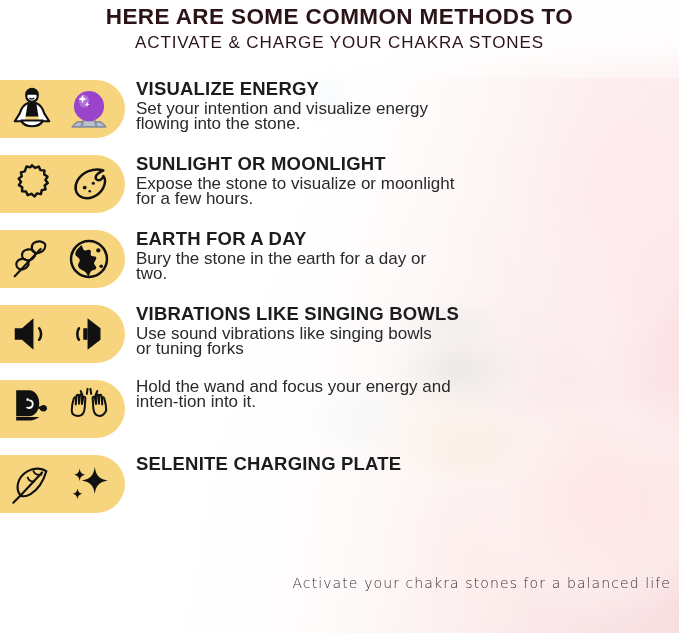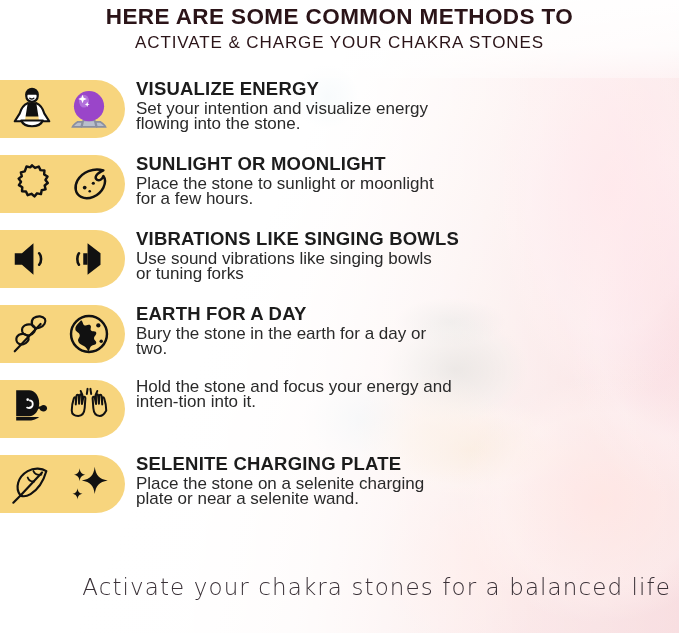--- a/index.html
+++ b/index.html
@@ -88,21 +88,21 @@
     line-height:15px;margin:1px 0 0 0;max-width:322px;
   }
   .row-wide .m-desc{max-width:300px;}
 
   
   .footer{
     position:absolute;left:0;right:8px;top:574px;
     text-align:right;
   }
   .footer-text{
-    font-size:23px;font-weight:300;color:#3a3137;
+    font-size:14px;font-weight:300;color:#3a3137;
     letter-spacing:1.1px;font-family:"DejaVu Sans", sans-serif;
     white-space:nowrap;
     text-align:center;
   }
 </style>
 </head>
 <body>
 
 <div class="poster">
 
@@ -164,45 +164,21 @@
           <svg viewBox="0 0 64 64">
             <path d="M52 13c-14-4-29 2-36 14-5 9-3 19 5 23 10 5 25-1 31-13 3-6 3-12 0-16-1.5 5-6 7-9 5-3.5-2.4-2-8 9-13z" fill="none" stroke="#111" stroke-width="3.4" stroke-linejoin="round" stroke-linecap="round"></path>
             <circle cx="26" cy="37" r="2.6" fill="#111"></circle>
             <circle cx="38" cy="31" r="2.2" fill="#111"></circle>
             <circle cx="33" cy="42" r="1.8" fill="#111"></circle>
           </svg>
         </span>
       </div>
       <div class="txt">
         <div class="m-title">SUNLIGHT OR MOONLIGHT</div>
-        <div class="m-desc">Place the stone to sunlight or moonlight for a few hours.</div>
-      </div>
-    </div>
-
-    <div class="row row-wide">
-      <div class="pill">
-        <span class="icon">
-          <svg viewBox="0 0 64 64">
-            <path d="M8 24h10L34 10v44L18 40H8z" fill="#111"></path>
-            <path d="M42 24c3.5 4 3.5 12 0 16" fill="none" stroke="#111" stroke-width="3.6" stroke-linecap="round"></path>
-            <path d="M50 18c6 8 6 20 0 28" fill="none" stroke="#111" stroke-width="3.6" stroke-linecap="round" opacity="0"></path>
-          </svg>
-        </span>
-        <span class="icon">
-          <svg viewBox="0 0 64 64">
-            <path d="M30 10l18 14v16L30 54z" fill="#111"></path>
-            <path d="M30 24h-6v16h6z" fill="#111"></path>
-            <path d="M18 24c-3 4-3 12 0 16" fill="none" stroke="#111" stroke-width="3.6" stroke-linecap="round"></path>
-            <path d="M10 19c-5 8-5 18 0 26" fill="none" stroke="#111" stroke-width="3.4" stroke-linecap="round" opacity="0"></path>
-          </svg>
-        </span>
-      </div>
-      <div class="txt">
-        <div class="m-title">VIBRATIONS LIKE SINGING BOWLS</div>
-        <div class="m-desc">Use sound vibrations like singing bowls or tuning forks</div>
+        <div class="m-desc">Expose the stone to visualize or moonlight for a few hours.</div>
       </div>
     </div>
 
     <div class="row">
       <div class="pill">
         <span class="icon">
           <svg viewBox="0 0 64 64">
             <g fill="none" stroke="#111" stroke-width="3" stroke-linecap="round" stroke-linejoin="round">
               <path d="M8 56L44 18"></path>
               <path d="M34 10c6-4 13-3 16 1 2 4-1 10-7 12-5 2-10 0-11-4-1-4 0-7 2-9z"></path>
@@ -216,20 +192,44 @@
             <circle cx="32" cy="32" r="25" fill="none" stroke="#111" stroke-width="3.4"></circle>
             <path d="M21 13c3 2 2 6 5 7 3 1 6-2 8 0 2 2-1 5 1 7 2 2 6 0 7 3 1 3-3 5-3 8 0 3 4 4 3 7-1 3-6 2-8 5-1.5 2.3-1 5-3 6-5-11-12-7-14-14-1.2-4 3-5 2-9-1-4-6-4-6-8 0-5 5-8 8-12z" fill="#111"></path>
             <circle cx="45" cy="20" r="3" fill="#111"></circle>
             <circle cx="49" cy="42" r="2.4" fill="#111"></circle>
           </svg>
         </span>
       </div>
       <div class="txt">
         <div class="m-title">EARTH FOR A DAY</div>
         <div class="m-desc">Bury the stone in the earth for a day or two.</div>
+      </div>
+    </div>
+
+    <div class="row row-wide">
+      <div class="pill">
+        <span class="icon">
+          <svg viewBox="0 0 64 64">
+            <path d="M8 24h10L34 10v44L18 40H8z" fill="#111"></path>
+            <path d="M42 24c3.5 4 3.5 12 0 16" fill="none" stroke="#111" stroke-width="3.6" stroke-linecap="round"></path>
+            <path d="M50 18c6 8 6 20 0 28" fill="none" stroke="#111" stroke-width="3.6" stroke-linecap="round" opacity="0"></path>
+          </svg>
+        </span>
+        <span class="icon">
+          <svg viewBox="0 0 64 64">
+            <path d="M30 10l18 14v16L30 54z" fill="#111"></path>
+            <path d="M30 24h-6v16h6z" fill="#111"></path>
+            <path d="M18 24c-3 4-3 12 0 16" fill="none" stroke="#111" stroke-width="3.6" stroke-linecap="round"></path>
+            <path d="M10 19c-5 8-5 18 0 26" fill="none" stroke="#111" stroke-width="3.4" stroke-linecap="round" opacity="0"></path>
+          </svg>
+        </span>
+      </div>
+      <div class="txt">
+        <div class="m-title">VIBRATIONS LIKE SINGING BOWLS</div>
+        <div class="m-desc">Use sound vibrations like singing bowls or tuning forks</div>
       </div>
     </div>
 
     <div class="row">
       <div class="pill">
         <span class="icon">
           <svg viewBox="0 0 64 64">
             <path d="M10 6h18c8 0 14 8 14 18s-6 18-14 18H10z" fill="#111"></path>
             <path d="M28 20c3 0 5 2 5 5s-2 5-5 5" fill="none" stroke="#fff" stroke-width="2.6"></path>
             <circle cx="26" cy="19" r="1.8" fill="#fff"></circle>
@@ -243,21 +243,21 @@
           <svg viewBox="0 0 64 64">
             <g fill="none" stroke="#111" stroke-width="2.8" stroke-linecap="round" stroke-linejoin="round">
               <path d="M8 34c0-9 2-14 3-17 .6-1.8 3-1.4 3 .6l-.4 8 1-12c.2-2 3-2 3.2 0l.4 11 1.2-11.6c.2-2 3-1.8 3 .2l-.2 12 1.8-9c.4-1.9 3-1.6 3 .4l-1 14c-.6 8-4 11-9 11S8 40 8 34z"></path>
               <path d="M56 34c0-9-2-14-3-17-.6-1.8-3-1.4-3 .6l.4 8-1-12c-.2-2-3-2-3.2 0l-.4 11-1.2-11.6c-.2-2-3-1.8-3 .2l.2 12-1.8-9c-.4-1.9-3-1.6-3 .4l1 14c.6 8 4 11 9 11s9-7.6 9-7.6z"></path>
               <path d="M29 11l1 -7M35 11l-1 -7M23 13l-2.5 -6M41 13l2.5 -6"></path>
             </g>
           </svg>
         </span>
       </div>
       <div class="txt">
-        <div class="m-desc">Hold the stone and focus your energy and inten-tion into it.</div>
+        <div class="m-desc">Hold the wand and focus your energy and inten-tion into it.</div>
       </div>
     </div>
 
     <div class="row">
       <div class="pill">
         <span class="icon">
           <svg viewBox="0 0 64 64">
             <g fill="none" stroke="#111" stroke-width="3" stroke-linecap="round" stroke-linejoin="round">
               <path d="M6 58l10-10"></path>
               <path d="M16 48C8 38 12 22 26 14c9-5 20-4 26 0-4 14-12 26-22 32-5 3-10 4-14 2z"></path>
@@ -270,21 +270,20 @@
         <span class="icon">
           <svg viewBox="0 0 64 64">
             <path d="M40 8c1.5 12 6 17 18 19-12 2-16.5 7-18 19-1.5-12-6-17-18-19 12-2 16.5-7 18-19z" fill="#111"></path>
             <path d="M19 10c.8 6 2.8 8 8 9-5.2 1-7.2 3-8 9-.8-6-2.8-8-8-9 5.2-1 7.2-3 8-9z" fill="#111"></path>
             <path d="M16 38c.7 5 2.4 6.8 7 7.7-4.6.9-6.3 2.7-7 7.7-.7-5-2.4-6.8-7-7.7 4.6-.9 6.3-2.7 7-7.7z" fill="#111"></path>
           </svg>
         </span>
       </div>
       <div class="txt">
         <div class="m-title">SELENITE CHARGING PLATE</div>
-        <div class="m-desc">Place the stone on a selenite charging plate or near a selenite wand.</div>
       </div>
     </div>
 
   </div>
 
   <div class="footer">
     <span class="footer-text">Activate your chakra stones for a balanced life</span>
   </div>
 
 </div>

